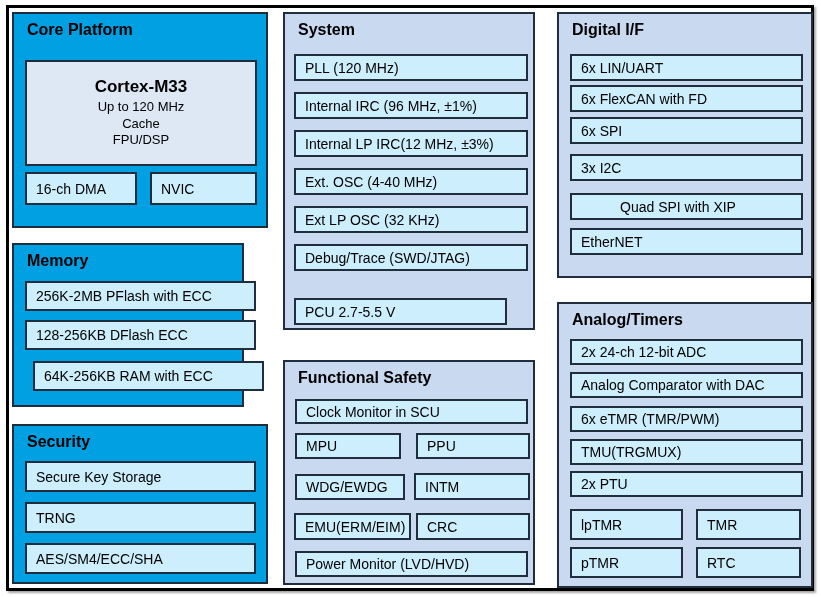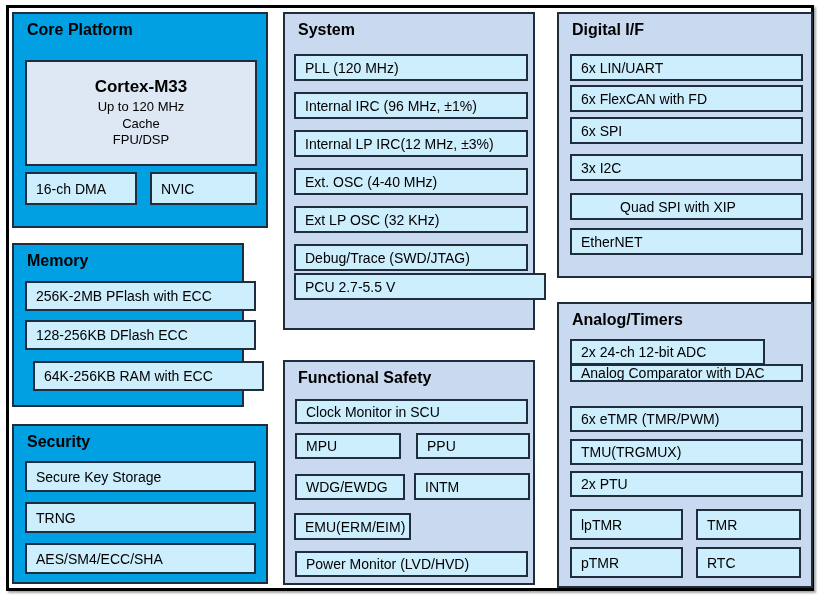--- a/index.html
+++ b/index.html
@@ -48,48 +48,49 @@
   </div>
 
   <div class="section sec-light" style="left:283px;top:12px;width:252px;height:318px;">
     <div class="sec-title">System</div>
     <div class="item" style="left:9px;top:40px;width:234px;height:27px;">PLL (120 MHz)</div>
     <div class="item" style="left:9px;top:78px;width:234px;height:27px;">Internal IRC (96 MHz, ±1%)</div>
     <div class="item" style="left:9px;top:116px;width:234px;height:27px;">Internal LP IRC(12 MHz, ±3%)</div>
     <div class="item" style="left:9px;top:154px;width:234px;height:27px;">Ext. OSC (4-40 MHz)</div>
     <div class="item" style="left:9px;top:192px;width:234px;height:27px;">Ext LP OSC (32 KHz)</div>
     <div class="item" style="left:9px;top:230px;width:234px;height:27px;">Debug/Trace (SWD/JTAG)</div>
-    <div class="item" style="left:9px;top:259px;width:252px;height:27px;">PCU 2.7-5.5 V</div>
+    <div class="item" style="left:9px;top:284px;width:213px;height:27px;">PCU 2.7-5.5 V</div>
   </div>
 
   <div class="section sec-light" style="left:283px;top:360px;width:252px;height:225px;">
     <div class="sec-title">Functional Safety</div>
     <div class="item" style="left:10px;top:37px;width:233px;height:25px;">Clock Monitor in SCU</div>
     <div class="item" style="left:10px;top:71px;width:106px;height:26px;">MPU</div>
     <div class="item" style="left:131px;top:71px;width:114px;height:26px;">PPU</div>
     <div class="item" style="left:10px;top:112px;width:110px;height:26px;">WDG/EWDG</div>
     <div class="item" style="left:129px;top:111px;width:116px;height:27px;">INTM</div>
     <div class="item" style="left:9px;top:151px;width:117px;height:27px;">EMU(ERM/EIM)</div>
+    <div class="item" style="left:131px;top:151px;width:114px;height:27px;">CRC</div>
     <div class="item" style="left:10px;top:189px;width:233px;height:26px;">Power Monitor (LVD/HVD)</div>
   </div>
 
   <div class="section sec-light" style="left:557px;top:12px;width:256px;height:266px;">
     <div class="sec-title">Digital I/F</div>
     <div class="item" style="left:11px;top:40px;width:233px;height:27px;">6x LIN/UART</div>
     <div class="item" style="left:11px;top:71px;width:233px;height:27px;">6x FlexCAN with FD</div>
     <div class="item" style="left:11px;top:103px;width:233px;height:27px;">6x SPI</div>
     <div class="item" style="left:11px;top:140px;width:233px;height:27px;">3x I2C</div>
     <div class="item" style="left:11px;top:179px;width:233px;height:27px;padding-left:48px;">Quad SPI with XIP</div>
     <div class="item" style="left:11px;top:214px;width:233px;height:27px;">EtherNET</div>
   </div>
 
   <div class="section sec-light" style="left:557px;top:302px;width:256px;height:286px;">
     <div class="sec-title">Analog/Timers</div>
-    <div class="item" style="left:11px;top:35px;width:195px;height:26px;">2x 24-ch 12-bit ADC</div>
-    <div class="item" style="left:11px;top:60px;width:233px;height:18px;">Analog Comparator with DAC</div>
+    <div class="item" style="left:11px;top:35px;width:233px;height:26px;">2x 24-ch 12-bit ADC</div>
+    <div class="item" style="left:11px;top:68px;width:233px;height:26px;">Analog Comparator with DAC</div>
     <div class="item" style="left:11px;top:102px;width:233px;height:26px;">6x eTMR (TMR/PWM)</div>
     <div class="item" style="left:11px;top:135px;width:233px;height:26px;">TMU(TRGMUX)</div>
     <div class="item" style="left:11px;top:167px;width:233px;height:26px;">2x PTU</div>
     <div class="item" style="left:11px;top:205px;width:113px;height:31px;">lpTMR</div>
     <div class="item" style="left:137px;top:205px;width:105px;height:31px;">TMR</div>
     <div class="item" style="left:11px;top:243px;width:113px;height:31px;">pTMR</div>
     <div class="item" style="left:137px;top:243px;width:105px;height:31px;">RTC</div>
   </div>
 </div>
 

